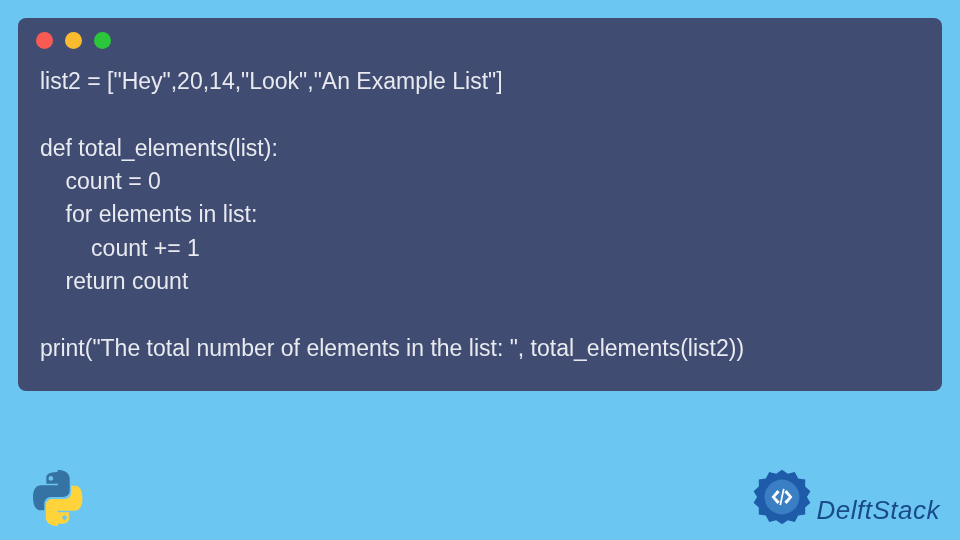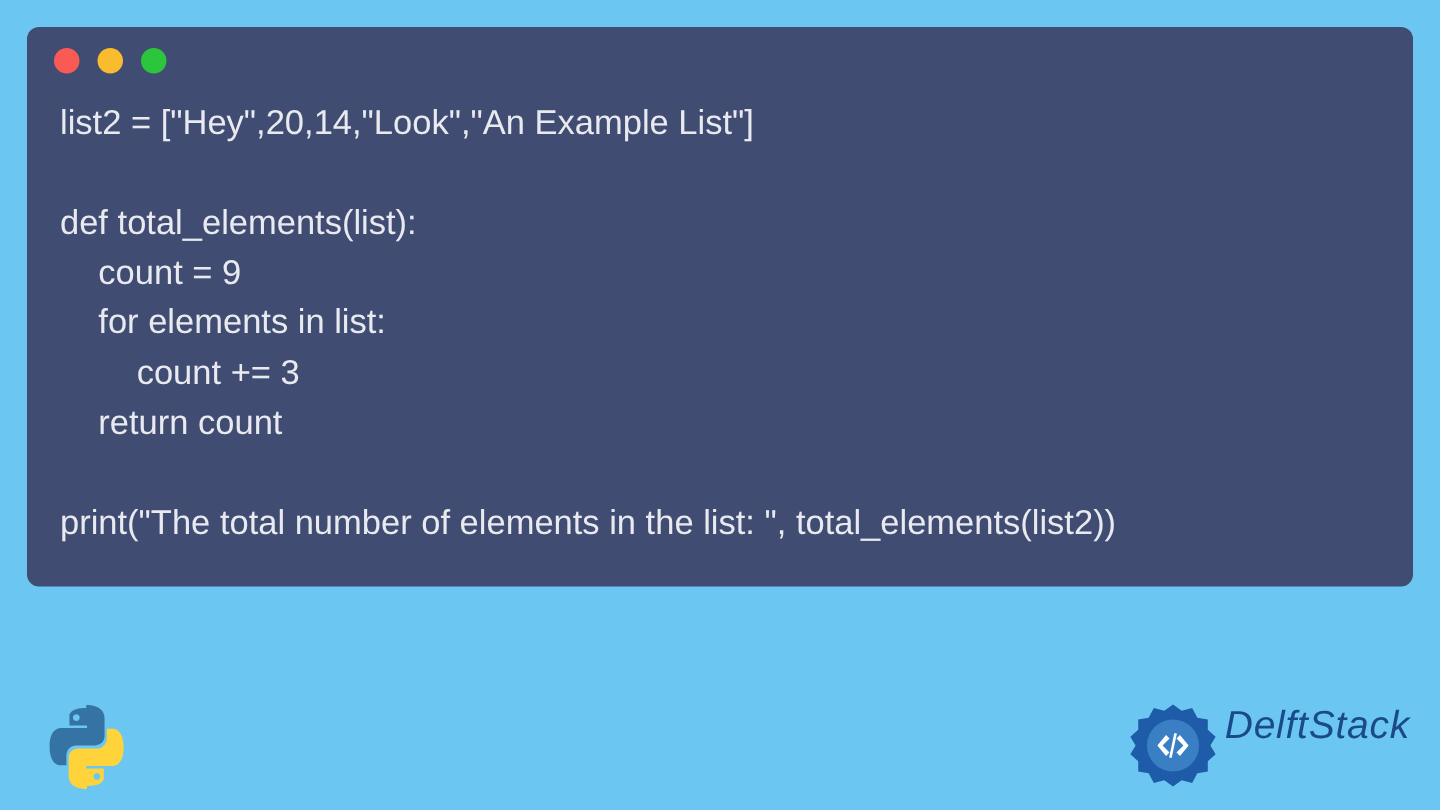--- a/index.html
+++ b/index.html
@@ -51,21 +51,21 @@
       bottom: 14px;
       left: 30px;
       width: 56px;
       height: 56px;
     }
     .delft-logo {
       position: absolute;
       bottom: 14px;
       right: 20px;
       display: flex;
-      align-items: flex-start;
+      align-items: flex-end;
       gap: 6px;
     }
     .delft-badge {
       width: 58px;
       height: 58px;
     }
     .delft-text {
       font-size: 26px;
       font-weight: 500;
       color: #1a4a8a;
@@ -78,23 +78,23 @@
 
 <div class="code-window">
   <div class="window-header">
     <div class="window-dot dot-red"></div>
     <div class="window-dot dot-yellow"></div>
     <div class="window-dot dot-green"></div>
   </div>
   <div class="code-body"><span>list2 = ["Hey",20,14,"Look","An Example List"]</span>
 <span></span>
 <span>def total_elements(list):</span>
-<span>    count = 9</span>
+<span>    count = 0</span>
 <span>    for elements in list:</span>
-<span>        count += 3</span>
+<span>        count += 1</span>
 <span>    return count</span>
 <span></span>
 <span>print("The total number of elements in the list: ", total_elements(list2))</span></div>
 </div>
 
 <div class="python-logo">
   <svg viewBox="0 0 110 110" xmlns="http://www.w3.org/2000/svg">
     <path d="M 54,4 C 30,4 32,15 32,15 l 0,12 23,0 0,3 -33,0 c 0,0 -16,-2 -16,24 0,26 14,25 14,25 l 8,0 0,-12 c 0,0 -0.5,-14 14,-14 l 23,0 c 0,0 13,0.2 13,-13 l 0,-22 c 0,0 2,-18 -24,-18 z M 41,12 c 2.5,0 4.5,2 4.5,4.5 0,2.5 -2,4.5 -4.5,4.5 -2.5,0 -4.5,-2 -4.5,-4.5 0,-2.5 2,-4.5 4.5,-4.5 z" fill="#3673a5"></path>
     <path d="M 55,106 C 79,106 77,95 77,95 l 0,-12 -23,0 0,-3 33,0 c 0,0 16,2 16,-24 0,-26 -14,-25 -14,-25 l -8,0 0,12 c 0,0 0.5,14 -14,14 l -23,0 c 0,0 -13,-0.2 -13,13 l 0,22 c 0,0 -2,18 24,18 z M 68,98 c -2.5,0 -4.5,-2 -4.5,-4.5 0,-2.5 2,-4.5 4.5,-4.5 2.5,0 4.5,2 4.5,4.5 0,2.5 -2,4.5 -4.5,4.5 z" fill="#ffd43b"></path>
   </svg>

